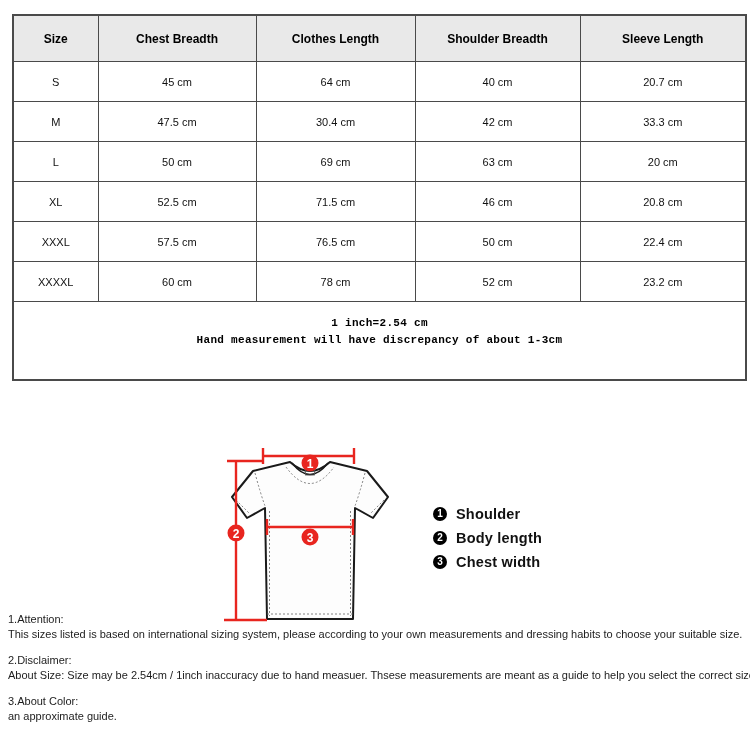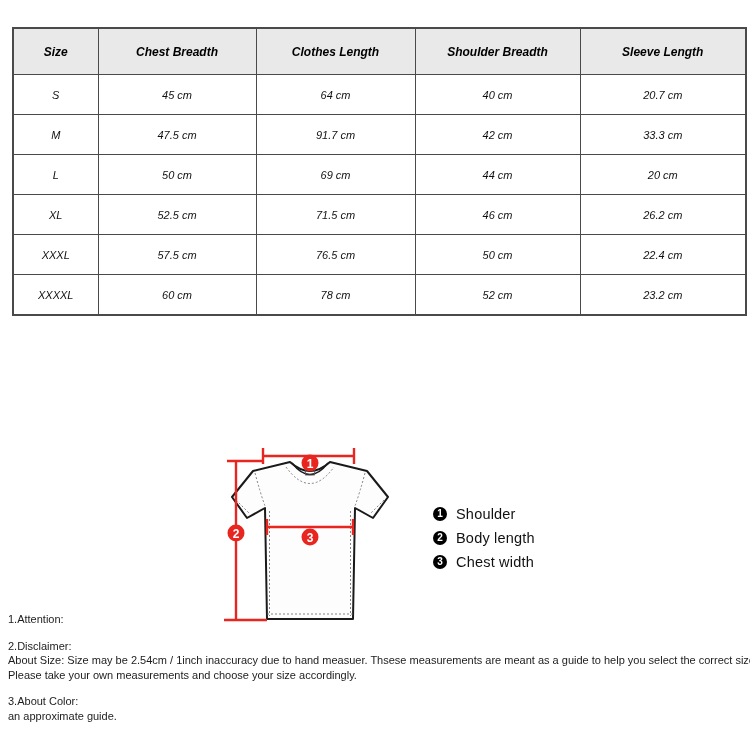--- a/index.html
+++ b/index.html
@@ -2,24 +2,23 @@
 <html><head>
 <meta charset="utf-8">
 <style>
   html,body{margin:0;padding:0;overflow:hidden;}
   body{
     width:750px;height:750px;background:#ffffff;
     font-family:"Liberation Sans",sans-serif;position:relative;color:#111;
   }
   
   .size-table{
-    position:absolute;left:12px;top:27px;width:733px;
+    position:absolute;left:12px;top:14px;width:733px;
     border-collapse:collapse;table-layout:fixed;
     border:2px solid #4a4a4a;
-    font-style:italic;
   }
   .size-table th,.size-table td{
     border:1px solid #4a4a4a;text-align:center;vertical-align:middle;
     padding:0;overflow:hidden;
   }
   .size-table th{
     background:#e9e9e9;height:45px;font-size:12px;font-weight:bold;color:#000;
   }
   .size-table td{height:39px;font-size:11px;color:#111;}
   .size-table td.footnote-cell{
@@ -35,21 +34,21 @@
   .legend{
     position:absolute;left:433px;top:506px;
     display:flex;flex-direction:column;gap:8px;
   }
   .legend-item{display:flex;align-items:center;gap:9px;height:16px;}
   .legend-bullet{
     width:14px;height:14px;border-radius:50%;background:#000;color:#fff;
     font-size:10px;font-weight:bold;line-height:14px;text-align:center;
     flex:0 0 14px;
   }
-  .legend-label{font-size:14.5px;font-weight:normal;color:#111;letter-spacing:0.2px;}
+  .legend-label{font-size:14.5px;font-weight:bold;color:#111;letter-spacing:0.2px;}
   
   .notes{position:absolute;left:8px;top:612px;width:742px;}
   .note{margin-bottom:12px;}
   .note div{
     font-size:11px;line-height:14.5px;color:#1c1c1c;white-space:nowrap;
   }
 </style>
 </head>
 <body>
 
@@ -74,51 +73,57 @@
     <tr>
       <td>S</td>
       <td>45 cm</td>
       <td>64 cm</td>
       <td>40 cm</td>
       <td>20.7 cm</td>
     </tr>
     <tr>
       <td>M</td>
       <td>47.5 cm</td>
-      <td>91.7 cm</td>
+      <td>30.4 cm</td>
       <td>42 cm</td>
       <td>33.3 cm</td>
     </tr>
     <tr>
       <td>L</td>
       <td>50 cm</td>
       <td>69 cm</td>
-      <td>44 cm</td>
+      <td>63 cm</td>
       <td>20 cm</td>
     </tr>
     <tr>
       <td>XL</td>
       <td>52.5 cm</td>
       <td>71.5 cm</td>
       <td>46 cm</td>
-      <td>26.2 cm</td>
+      <td>20.8 cm</td>
     </tr>
     <tr>
       <td>XXXL</td>
       <td>57.5 cm</td>
       <td>76.5 cm</td>
       <td>50 cm</td>
       <td>22.4 cm</td>
     </tr>
     <tr>
       <td>XXXXL</td>
       <td>60 cm</td>
       <td>78 cm</td>
       <td>52 cm</td>
       <td>23.2 cm</td>
+    </tr>
+    <tr>
+      <td class="footnote-cell" colspan="5">
+        <div class="footnote-line">1 inch=2.54 cm</div>
+        <div class="footnote-line">Hand measurement will have discrepancy of about 1-3cm</div>
+      </td>
     </tr>
   </tbody>
 </table>
 
 <svg class="tshirt-svg" width="205" height="200" viewBox="0 0 205 200">
 
   <g fill="#fdfdfd" stroke="#1a1a1a" stroke-width="2" stroke-linejoin="round">
     <path d="M43,31 L80,22 Q100,40 120,22 L157,31 L178,57 L163,78 L145,68 L143,179 L57,179 L55,68 L37,78 L22,57 Z"></path>
   </g>
 
@@ -176,23 +181,23 @@
   </div>
   <div class="legend-item">
     <span class="legend-bullet">3</span>
     <span class="legend-label">Chest width</span>
   </div>
 </div>
 
 <div class="notes">
   <div class="note">
     <div>1.Attention:</div>
+    <div>This sizes listed is based on international sizing system, please according to your own measurements and dressing habits to choose your suitable size.</div>
   </div>
   <div class="note">
     <div>2.Disclaimer:</div>
     <div>About Size: Size may be 2.54cm / 1inch inaccuracy due to hand measuer. Thsese measurements are meant as a guide to help you select the correct size.</div>
-    <div>Please take your own measurements and choose your size accordingly.</div>
   </div>
   <div class="note">
     <div>3.About Color:</div>
     <div>an approximate guide.</div>
   </div>
 </div>
 
 </body></html>

